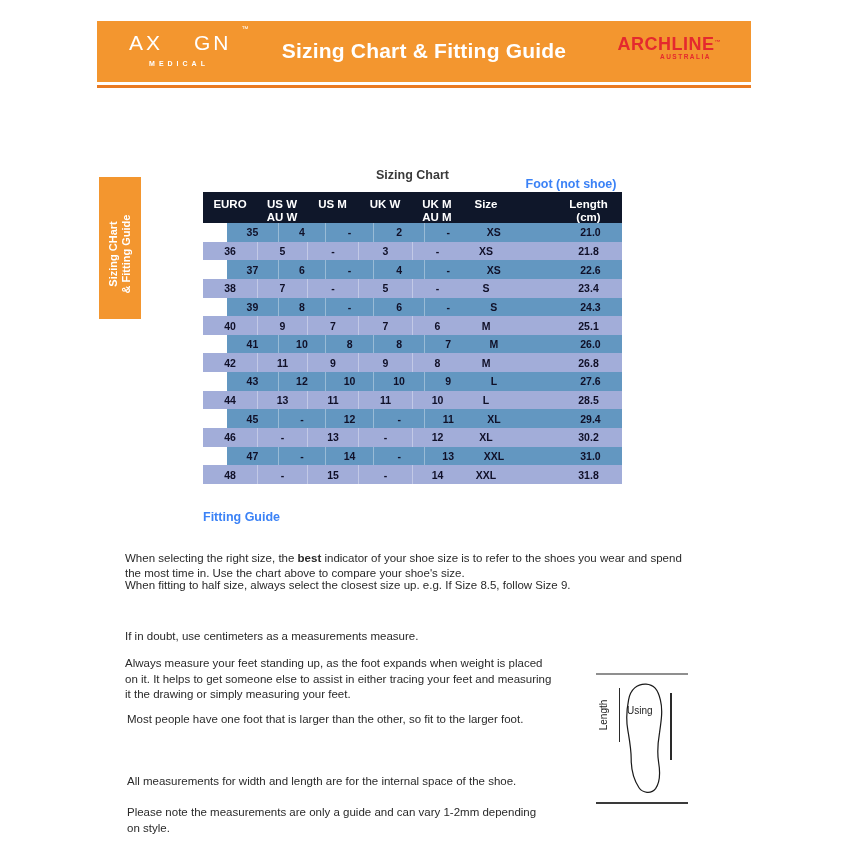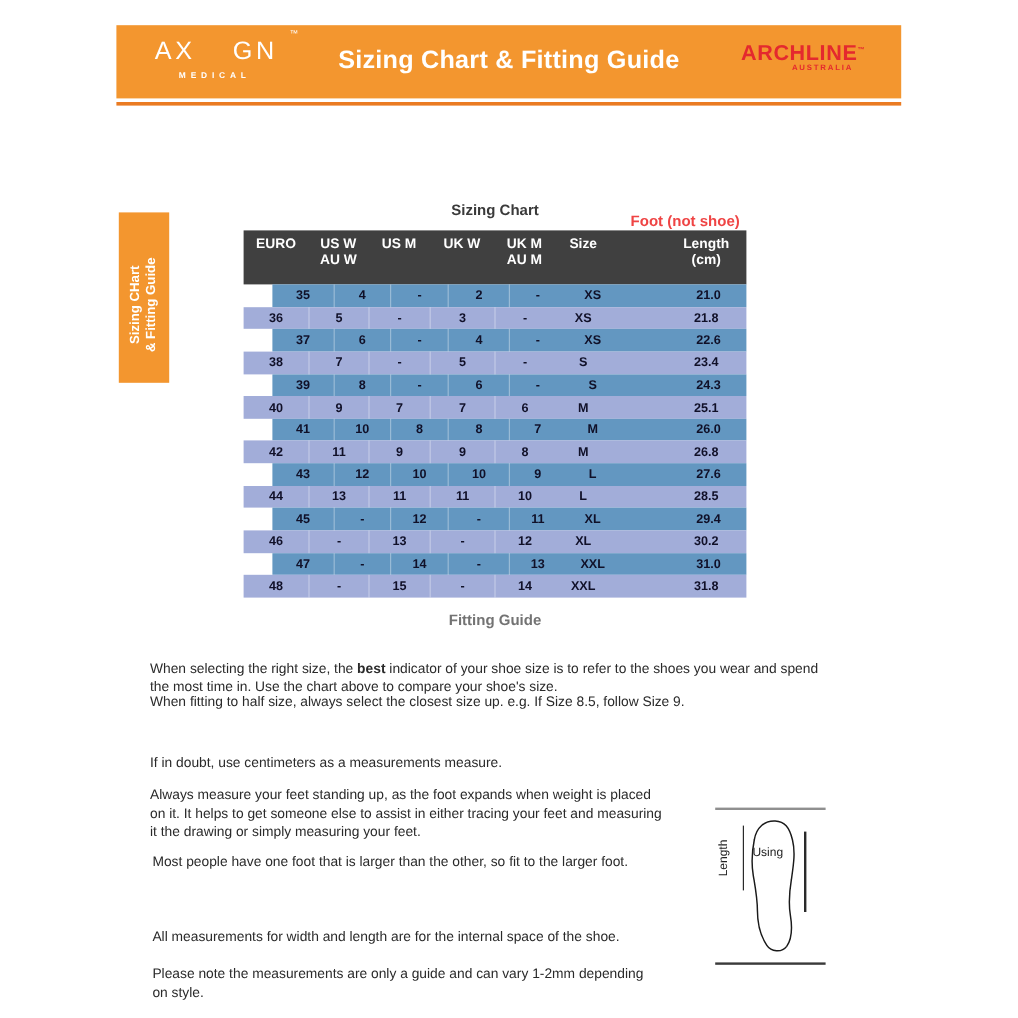--- a/index.html
+++ b/index.html
@@ -30,42 +30,42 @@
   .side-tab { position:absolute; left:99px; top:177px; width:42px; height:142px; background:#F3962F; }
   .side-tab-text {
     position:absolute; left:-50px; top:64px; width:142px; height:26px;
     transform:rotate(-90deg); transform-origin:center;
     color:#fff; font-size:11px; font-weight:bold; text-align:center;
     line-height:13px; white-space:pre-line;
   }
 
   
   .table-title { position:absolute; left:203px; top:168px; width:419px; text-align:center; font-size:12.5px; font-weight:bold; color:#3a3a3a; }
-  .foot-label  { position:absolute; left:512px; top:177px; width:118px; text-align:center; font-size:12.5px; font-weight:bold; color:#ef4444; }
+  .foot-label  { position:absolute; left:512px; top:177px; width:118px; text-align:center; font-size:12.5px; font-weight:bold; color:#3b82f6; }
 
   .sizing-table { position:absolute; left:203px; top:192px; width:419px; }
-  .thead { display:flex; background:#404040; height:45px; }
+  .thead { display:flex; background:#0f172a; height:31px; }
   .thead .tcell {
     color:#fff; font-size:11.5px; font-weight:bold; line-height:13px;
     display:flex; justify-content:center; align-items:flex-start; padding-top:6px;
     text-align:center; white-space:pre-line;
   }
   .trow { display:flex; height:18.65px; }
   .trow.steel { background:#6397C1;margin-left:24px; }
   .trow.peri  { background:#A2ADD9; }
   .trow .tcell {
     display:flex; align-items:center; justify-content:center;
     font-size:10.5px; font-weight:bold; color:#101028;
   }
   .trow .c1, .trow .c2, .trow .c3, .trow .c4 { border-left:1px solid rgba(255,255,255,0.35); }
   .c0 { width:54px; } .c1 { width:50px; } .c2 { width:51px; } .c3 { width:54px; }
   .c4 { width:50px; } .c5 { width:48px; } .c6 { width:45px; } .c7 { width:67px;text-align:right; }
 
   
-  .h-center { position:absolute; left:203px; width:419px; text-align:center; font-size:12.5px; font-weight:bold; color:#737373; }
+  .h-center { position:absolute; left:203px; width:419px; text-align:left; font-size:12.5px; font-weight:bold; color:#3b82f6; }
   .para { position:absolute; font-size:11.5px; line-height:15.5px; color:#2a2a2a; white-space:pre-line; }
 
   
   .diagram { position:absolute; left:583px; top:660px; width:112px; height:150px; }
   .diag-top-line    { position:absolute; left:13px; top:13px;  width:92px; height:2px;   background:#8f8f8f; }
   .diag-bottom-line { position:absolute; left:13px; top:142px; width:92px; height:1.5px; background:#3a3a3a; }
   .diag-length-line { position:absolute; left:36px; top:28px;  width:1.3px; height:54px; background:#2a2a2a; }
   .diag-right-line  { position:absolute; left:87px; top:33px;  width:1.5px; height:67px; background:#2a2a2a; }
   .diag-foot { position:absolute; left:36px; top:15px; width:54px; height:128px; }
   .diag-width-label { position:absolute; left:44px; top:45px; font-size:10px; color:#222; }

